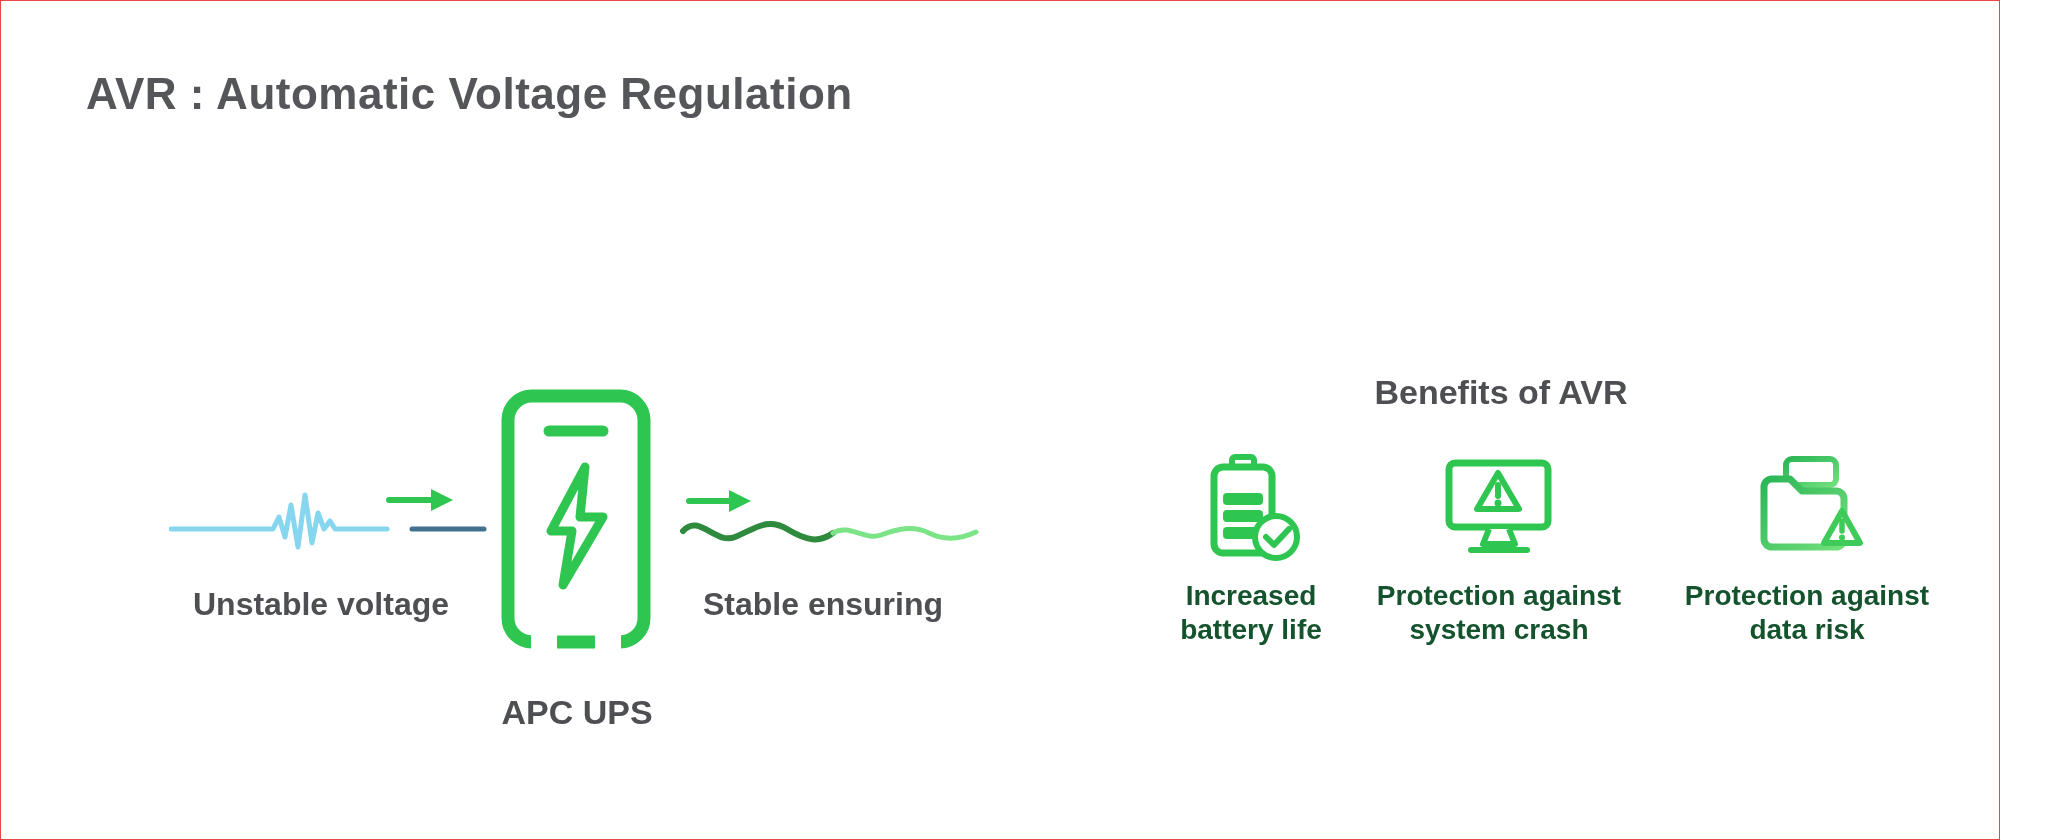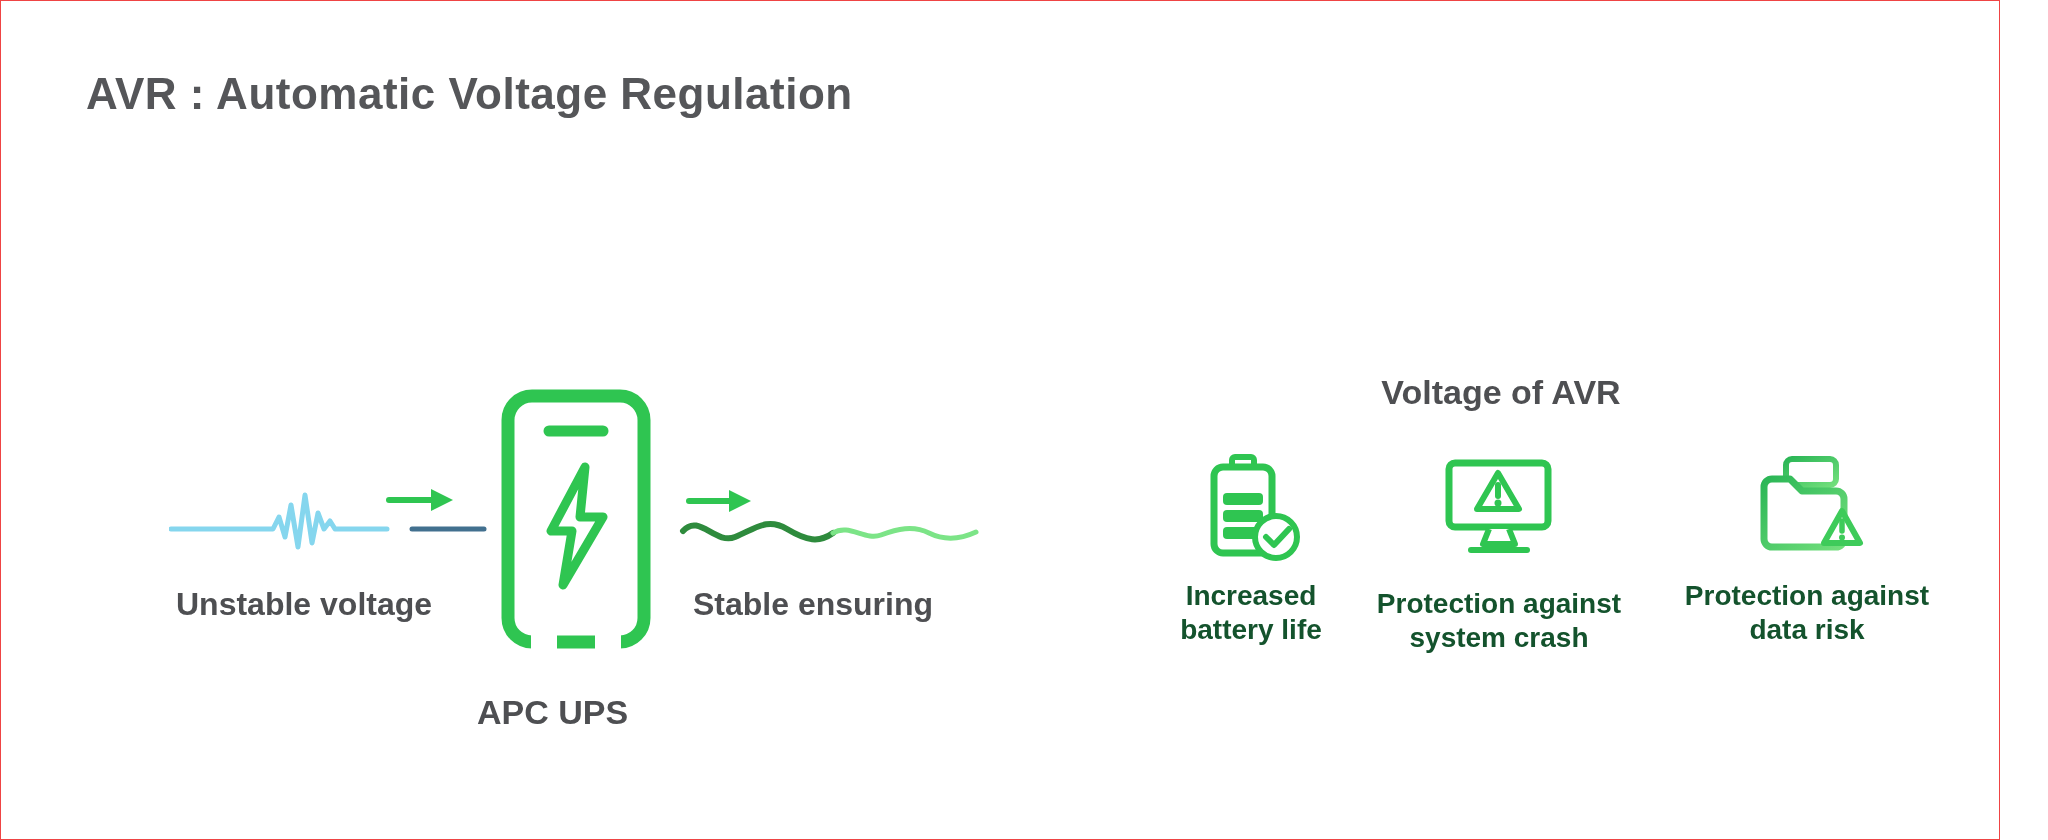--- a/index.html
+++ b/index.html
@@ -33,20 +33,21 @@
     top: 158px;
     width: 1320px;
     margin: 0;
     font-size: 30px;
     line-height: 43px;
     font-weight: 600;
     color: #58595b;
   }
   .flow-label {
     position: absolute;
+    text-align: center;
     font-weight: 700;
     color: #4e4f52;
   }
   .lbl-unstable { left: 175px; top: 585px; width: 290px; font-size: 32px; }
   .lbl-stable   { left: 692px; top: 585px; width: 260px; font-size: 32px; }
   .lbl-ups      { left: 476px; top: 692px; width: 200px; font-size: 34px; }
   .svg-abs { position: absolute; display: block; }
   .wave-unstable { left: 168px; top: 478px; }
   .ups-icon      { left: 500px; top: 388px; }
   .arrow-2       { left: 684px; top: 482px; }
@@ -69,21 +70,21 @@
   .benefit-label {
     position: absolute;
     top: 578px;
     text-align: center;
     font-size: 28px;
     line-height: 34px;
     font-weight: 700;
     color: #14532d;
   }
   .bl-1 { left: 1145px; width: 210px; }
-  .bl-2 { left: 1348px; width: 300px; margin-top: 8px; }
+  .bl-2 { left: 1348px; width: 300px; }
   .bl-3 { left: 1656px; width: 300px; }
 </style>
 </head>
 <body>
 
 <div class="stage">
 
   <h1 class="page-title">AVR : Automatic Voltage Regulation</h1>
 
 
@@ -118,21 +119,21 @@
     <svg class="svg-abs wave-stable" width="300" height="70" viewBox="0 0 300 70">
       <path d="M4,36 C20,18 36,50 56,42 S88,22 108,34 S140,48 154,38" fill="none" stroke="#2e8b3d" stroke-width="6" stroke-linecap="round"></path>
       <path d="M154,38 C170,28 186,46 202,40 S234,30 250,38 S282,44 297,37" fill="none" stroke="#7ce487" stroke-width="5" stroke-linecap="round"></path>
     </svg>
 
     <div class="flow-label lbl-stable">Stable ensuring</div>
   </div>
 
   <div>
 
-    <h2 class="benefits-heading">Voltage of AVR</h2>
+    <h2 class="benefits-heading">Benefits of AVR</h2>
 
     <svg class="benefit-icon icon-battery" width="110" height="110" viewBox="0 0 110 110">
       <rect x="36" y="4" width="22" height="12" rx="3" fill="none" stroke="#2fc551" stroke-width="6"></rect>
       <rect x="18" y="14" width="58" height="86" rx="9" fill="#ffffff" stroke="#2fc551" stroke-width="7"></rect>
       <rect x="27" y="40" width="40" height="12" rx="4" fill="#2fc551"></rect>
       <rect x="27" y="57" width="40" height="12" rx="4" fill="#2fc551"></rect>
       <rect x="27" y="74" width="40" height="12" rx="4" fill="#2fc551"></rect>
       <circle cx="80" cy="84" r="21" fill="#ffffff" stroke="#2fc551" stroke-width="6"></circle>
       <path d="M70,84 l8,8 l15,-16" fill="none" stroke="#2fc551" stroke-width="6" stroke-linecap="round" stroke-linejoin="round"></path>
     </svg>

